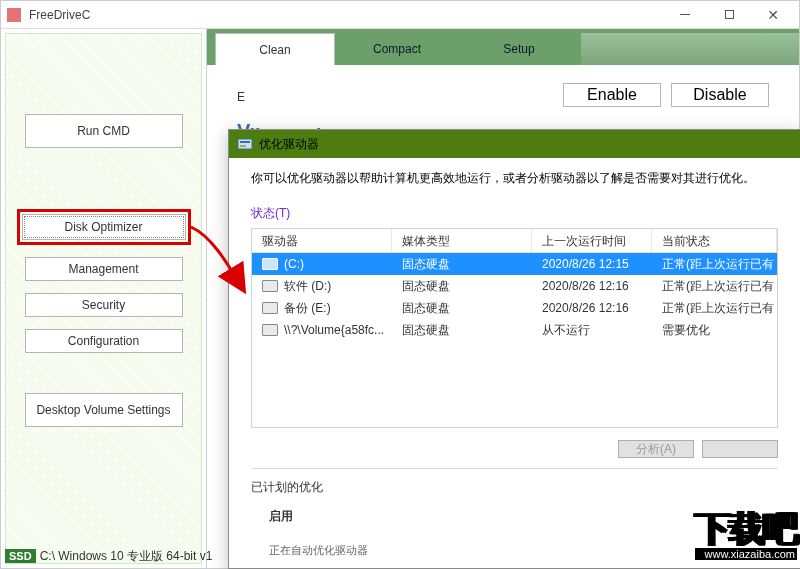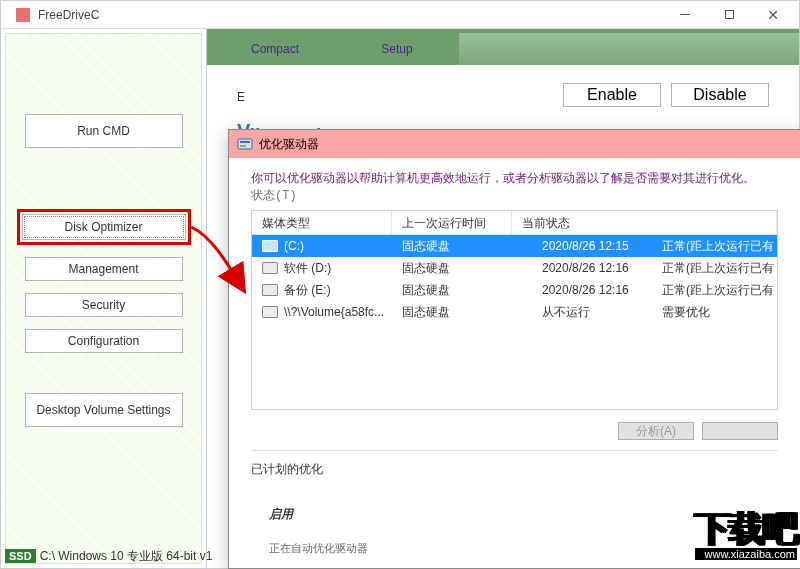--- a/index.html
+++ b/index.html
@@ -1,20 +1,20 @@
 <!DOCTYPE html>
 <html><head>
 <meta charset="utf-8">
 <style>
   * { box-sizing: border-box; margin: 0; padding: 0; font-family: "Microsoft YaHei", "Segoe UI", sans-serif; font-size: 12px; }
   body { width: 800px; height: 569px; overflow: hidden; position: relative; background: #fff; }
   
   
   .window { width: 800px; height: 569px; border: 1px solid #ccc; background: #fff; position: relative; }
-  .titlebar { height: 28px; display: flex; align-items: center; padding: 0 4px 0 15px; border-bottom: 1px solid #ddd; background: #fff; }
+  .titlebar { height: 28px; display: flex; align-items: center; padding: 0 4px 0 6px; border-bottom: 1px solid #ddd; background: #fff; }
   .titlebar .logo { width: 14px; height: 14px; background: #e57373; margin-right: 8px; }
   .titlebar .title { flex: 1; color: #444; font-size: 12px; }
   .win-controls { display: flex; }
   .win-btn { width: 44px; height: 28px; display: flex; align-items: center; justify-content: center; color: #555; cursor: pointer; }
   .win-btn .line { display: block; width: 10px; height: 1px; background: #555; }
   .win-btn .square { width: 9px; height: 9px; border: 1px solid #555; }
   .win-btn .x { font-size: 14px; line-height: 1; }
   
   
   .client { position: relative; height: calc(100% - 28px); display: flex; }
@@ -29,55 +29,55 @@
   .side-btn-wrap.highlight .side-btn { width: 100%; height: 26px; outline: 1px dotted #888; outline-offset: -3px; }
   .side-gap { height: 72px; }
   .statusbar { position: absolute; bottom: 0; left: 0; right: 6px; height: 20px; display: flex; align-items: center; }
   .ssd-badge { background: #2e7d32; color: #fff; font-weight: bold; font-size: 11px; padding: 1px 4px; margin-right: 4px; }
   .status-txt { color: #333; font-size: 12px; white-space: nowrap; overflow: hidden; }
   
   
   .main { flex: 1; position: relative; }
   .tabs-bar { height: 36px; background: #6ba06b; display: flex; align-items: flex-end; padding-left: 8px; }
   .tab { width: 120px; height: 32px; background: #fff; border: 1px solid #bbb; border-bottom: none; display: flex; align-items: center; justify-content: center; margin-right: 2px; cursor: pointer; color: #333; }
-  .tab.inactive { background: transparent; border: none; color: #4c1d95; text-align: right; }
+  .tab.inactive { background: transparent; border: none; color: #0f172a; text-align: right; }
   .tabs-fill { flex: 1; background: linear-gradient(#9bc09b,#7aa77a); height: 32px; }
   .content { padding: 20px 28px; margin-top: 40px; }
   .h-title { font-size: 20px; color: #3c71b0; font-weight: 600; margin-bottom: 6px; }
   .btn-row { position: absolute; right: 30px; top: 54px; display: flex; gap: 10px; }
   .win-button { width: 98px; height: 24px; background: #fff; border: 1px solid #b5b5b5; cursor: pointer; font-size: 16px; }
   .letters-col { position: absolute; left: 236px; top: 90px; font-size: 13px; color: #333; line-height: 1; }
   .letters-col .l { margin-bottom: 20px; }
   .letters-col .e { color: #3c71b0; font-weight: 600; font-size: 20px; line-height: 0.8; }
   
   
   .dialog { position: absolute; left: 227px; top: 128px; width: 573px; height: 440px; background: #fff; border: 1px solid #8a8a8a; box-shadow: 0 4px 16px rgba(0,0,0,0.25); }
-  .dlg-title { height: 28px; display: flex; align-items: center; padding: 0 8px; background: #fca5a5; }
+  .dlg-title { height: 28px; display: flex; align-items: center; padding: 0 8px; background: #4d7c0f; }
   .dlg-title .icon { width: 16px; height: 16px; margin-right: 6px; display: flex; align-items: center; justify-content: center; }
   .dlg-title .icon svg { width: 16px; height: 16px; }
   .dlg-body { padding: 12px 22px; color: #333; }
-  .dlg-desc { font-size: 12px; color: #701a75; }
-  .dlg-state-label { font-size: 12px; margin-bottom: 6px; color: #737373; font-family: Liberation Mono, monospace; }
+  .dlg-desc { font-size: 12px; color: #000000; margin-bottom: 18px; }
+  .dlg-state-label { font-size: 12px; margin-bottom: 6px; color: #6d28d9; }
   .grid { border: 1px solid #d0d0d0; height: 200px; overflow: hidden; }
   .grid-head { display: flex; background: #fff; border-bottom: 1px solid #e0e0e0; height: 24px; }
   .grid-head .col { padding: 4px 10px; font-size: 12px; color: #333; border-right: 1px solid #e8e8e8; white-space: nowrap; overflow: hidden; }
   .grid-rows { }
   .grow { display: flex; height: 22px; align-items: center; }
   .grow .cell { padding: 0 10px; font-size: 12px; white-space: nowrap; overflow: hidden; text-overflow: ellipsis; color: #333; display: flex; align-items: center; }
   .grow.selected { background: #1e90ff; color: #fff; }
   .grow.selected .cell { color: #fff; }
   .drive-icon { width: 16px; height: 12px; border: 1px solid #888; border-radius: 1px; margin-right: 6px; background: #eaeaea; flex: none; display: inline-block; position: relative; }
   .grow.selected .drive-icon { border-color: #fff; background: #cbe5ff; }
   .col-drive { width: 140px; } .col-media { width: 140px; } .col-last { width: 120px; } .col-stat { flex: 1; }
   .dlg-btns { display: flex; justify-content: flex-end; gap: 8px; margin-top: 12px; }
   .dlg-btn { width: 76px; height: 18px; background: #e1e1e1; border: 1px solid #aeaeae; color: #9a9a9a; cursor: pointer; font-size: 12px; }
   .dlg-sep { border: none; border-top: 1px solid #ddd; margin: 10px 0 10px 0; }
   .dlg-sched-t { font-size: 12px; margin-bottom: 6px; }
   .dlg-sched { padding: 6px 12px; }
-  .dlg-sched .enable { font-weight: 600; margin: 16px 0 2px 6px; font-style: italic; }
+  .dlg-sched .enable { font-weight: 600; margin: 0 0 2px 6px; }
   .dlg-sched .small { color: #666; font-size: 11px; margin-left: 6px; margin-top: 18px; }
   
   
   .watermark { position: absolute; right: 2px; bottom: 8px; pointer-events: none; }
   .watermark .big { font-size: 36px; font-weight: 900; color: #000; letter-spacing: -2px; text-shadow: 2px 0 #000, -2px 0 #000; }
   .watermark .url { font-size: 11px; color: #fff; background: #000; padding: 0 2px; text-align: right; margin-top: -6px; }
   
   
   .arrow-layer { position: absolute; left: 0; top: 0; pointer-events: none; }
 </style>
@@ -123,20 +123,21 @@
           </div>
         <div style="height:28px"></div>
         <div class="side-btn-wrap tall">
             <button class="side-btn">Desktop Volume Settings</button>
           </div>
       </div>
     </div>
 
     <div class="main">
       <div class="tabs-bar">
+        <div class="tab">Clean</div>
         <div class="tab inactive">Compact</div>
         <div class="tab inactive">Setup</div>
         <div class="tabs-fill"></div>
       </div>
       <div class="content">
         <div class="h-title">Hibernation</div>
       </div>
       <div class="btn-row">
         <button class="win-button">Enable</button>
         <button class="win-button">Disable</button>
@@ -167,20 +168,21 @@
           </svg>
       </span>
       <span>优化驱动器</span>
     </div>
     <div class="dlg-body">
       <div class="dlg-desc">你可以优化驱动器以帮助计算机更高效地运行，或者分析驱动器以了解是否需要对其进行优化。</div>
       <div class="dlg-state-label">状态(T)</div>
 
       <div class="grid">
         <div class="grid-head">
+          <div class="col col-drive">驱动器</div>
           <div class="col col-media">媒体类型</div>
           <div class="col col-last">上一次运行时间</div>
           <div class="col col-stat">当前状态</div>
         </div>
         <div class="grid-rows" id="grid-rows">
             <div class="grow selected">
               <div class="cell col-drive">
                 <span class="drive-icon"></span>
                 <span>(C:)</span>
               </div>

